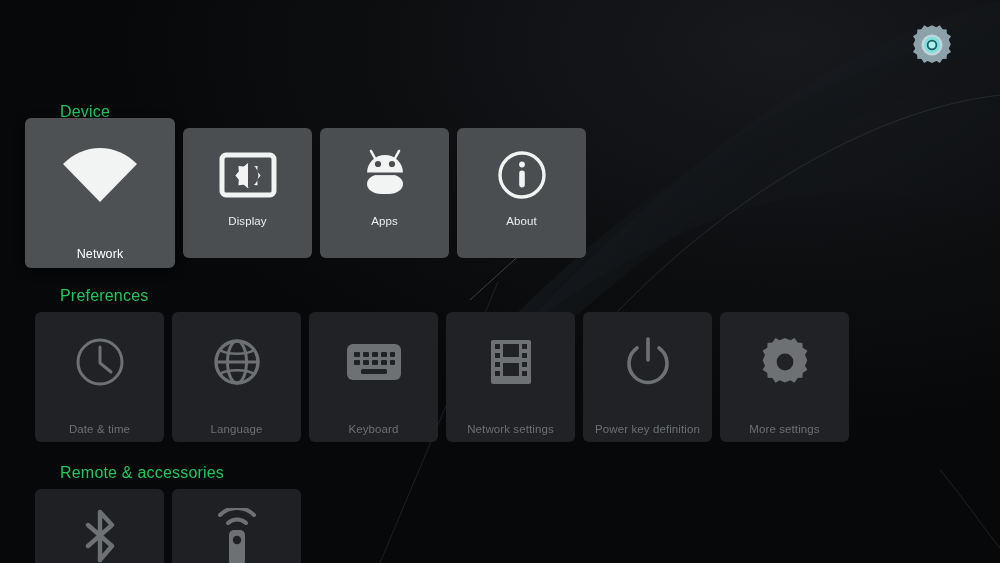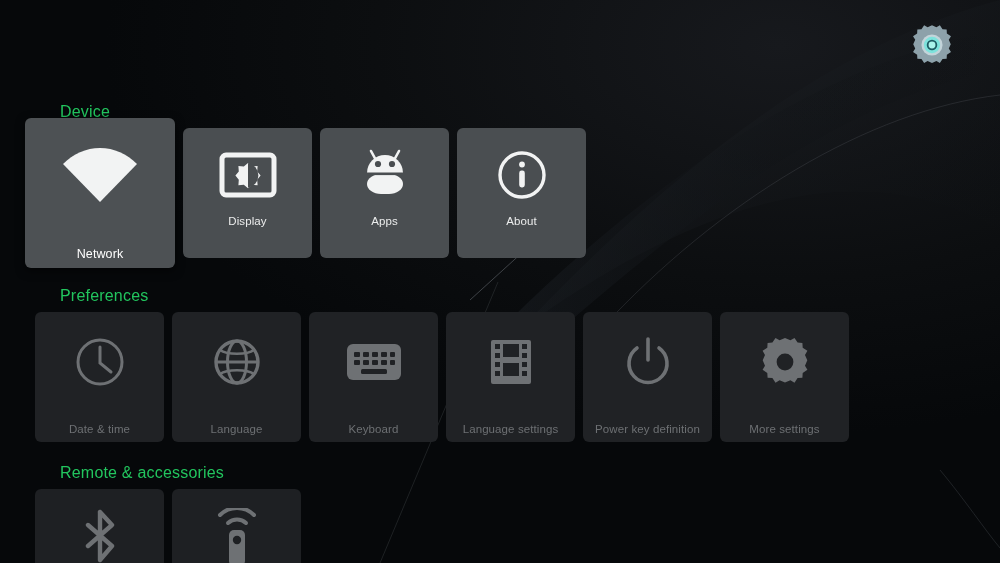--- a/index.html
+++ b/index.html
@@ -290,21 +290,21 @@
                 <rect x="8" y="34" width="5" height="5"></rect>
                 <rect x="35" y="7" width="5" height="5"></rect>
                 <rect x="35" y="16" width="5" height="5"></rect>
                 <rect x="35" y="25" width="5" height="5"></rect>
                 <rect x="35" y="34" width="5" height="5"></rect>
                 <rect x="16" y="7" width="16" height="13"></rect>
                 <rect x="16" y="26" width="16" height="13"></rect>
               </g>
             </svg>
           </div>
-          <div class="tile-label">Language settings</div>
+          <div class="tile-label">Network settings</div>
         </div>
 
         <div class="tile tile-dim">
           <div class="tile-icon">
             <svg width="50" height="52" viewBox="0 0 50 52">
               <path class="ico-dim-s" stroke-width="3.6" stroke-linecap="round" d="M14 12 A19 19 0 1 0 36 12"></path>
               <line x1="25" y1="3" x2="25" y2="24" class="ico-dim-s" stroke-width="3.6" stroke-linecap="round"></line>
             </svg>
           </div>
           <div class="tile-label">Power key definition</div>

